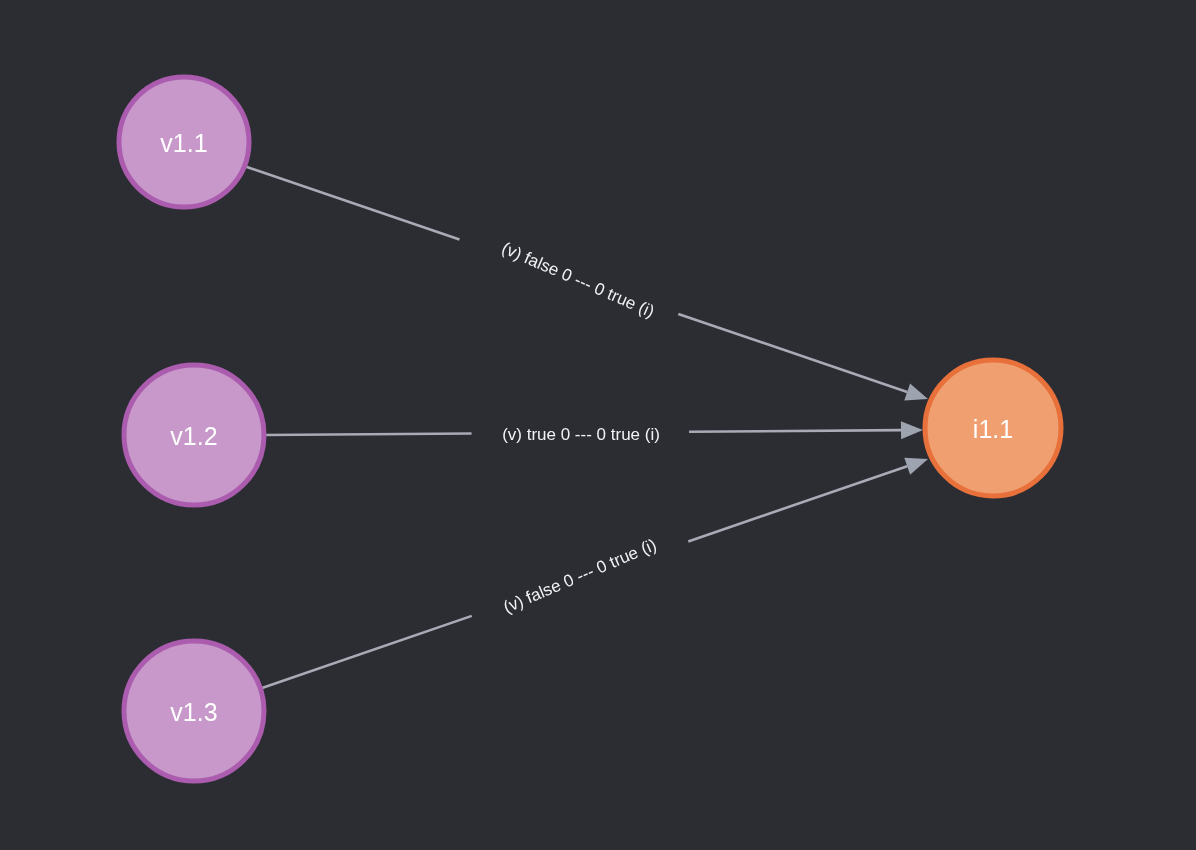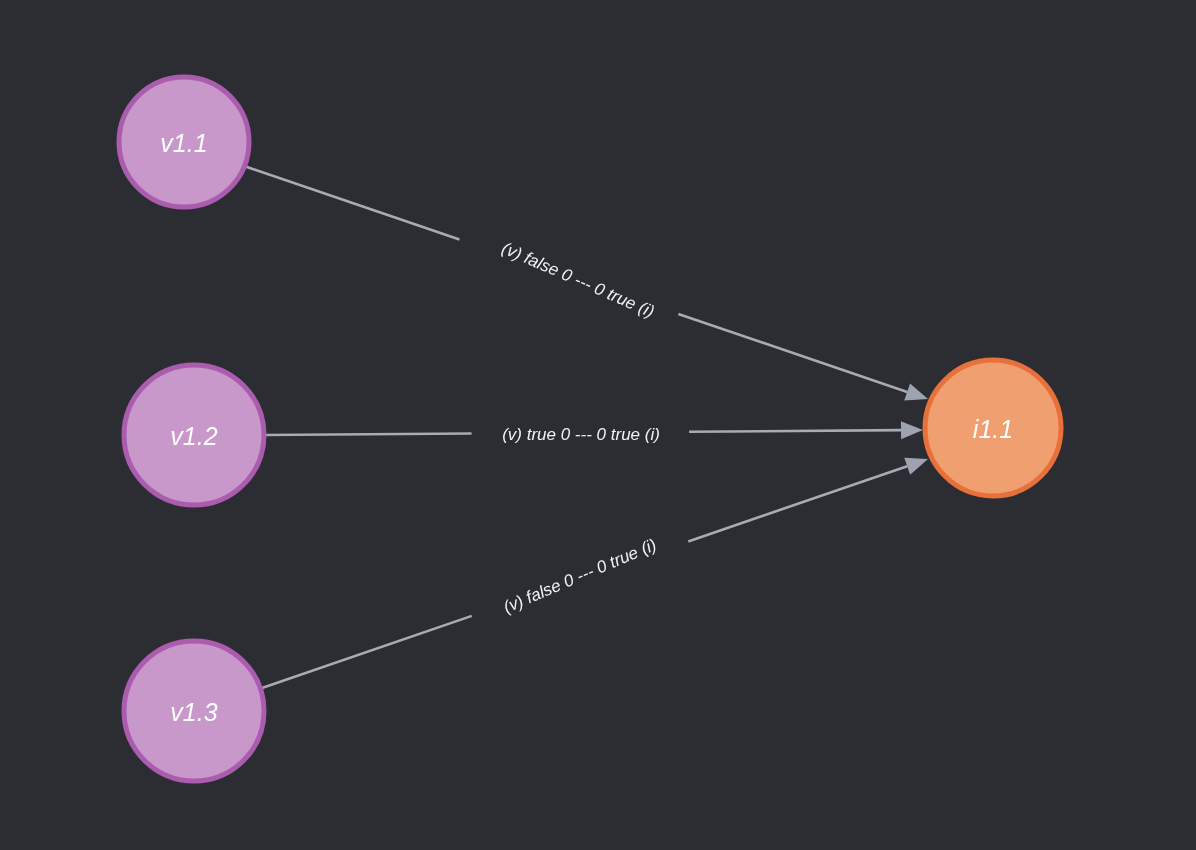--- a/index.html
+++ b/index.html
@@ -7,21 +7,20 @@
     padding: 0;
     background: #2b2d33;
   }
   #canvas {
     position: relative;
     width: 1196px;
     height: 850px;
     background: #2b2d33;
     overflow: hidden;
     font-family: "Liberation Sans", sans-serif;
-    font-style: italic;
   }
   #graph-svg {
     position: absolute;
     left: 0;
     top: 0;
     width: 1196px;
     height: 850px;
   }
   .node-circle {
     stroke-width: 5;

